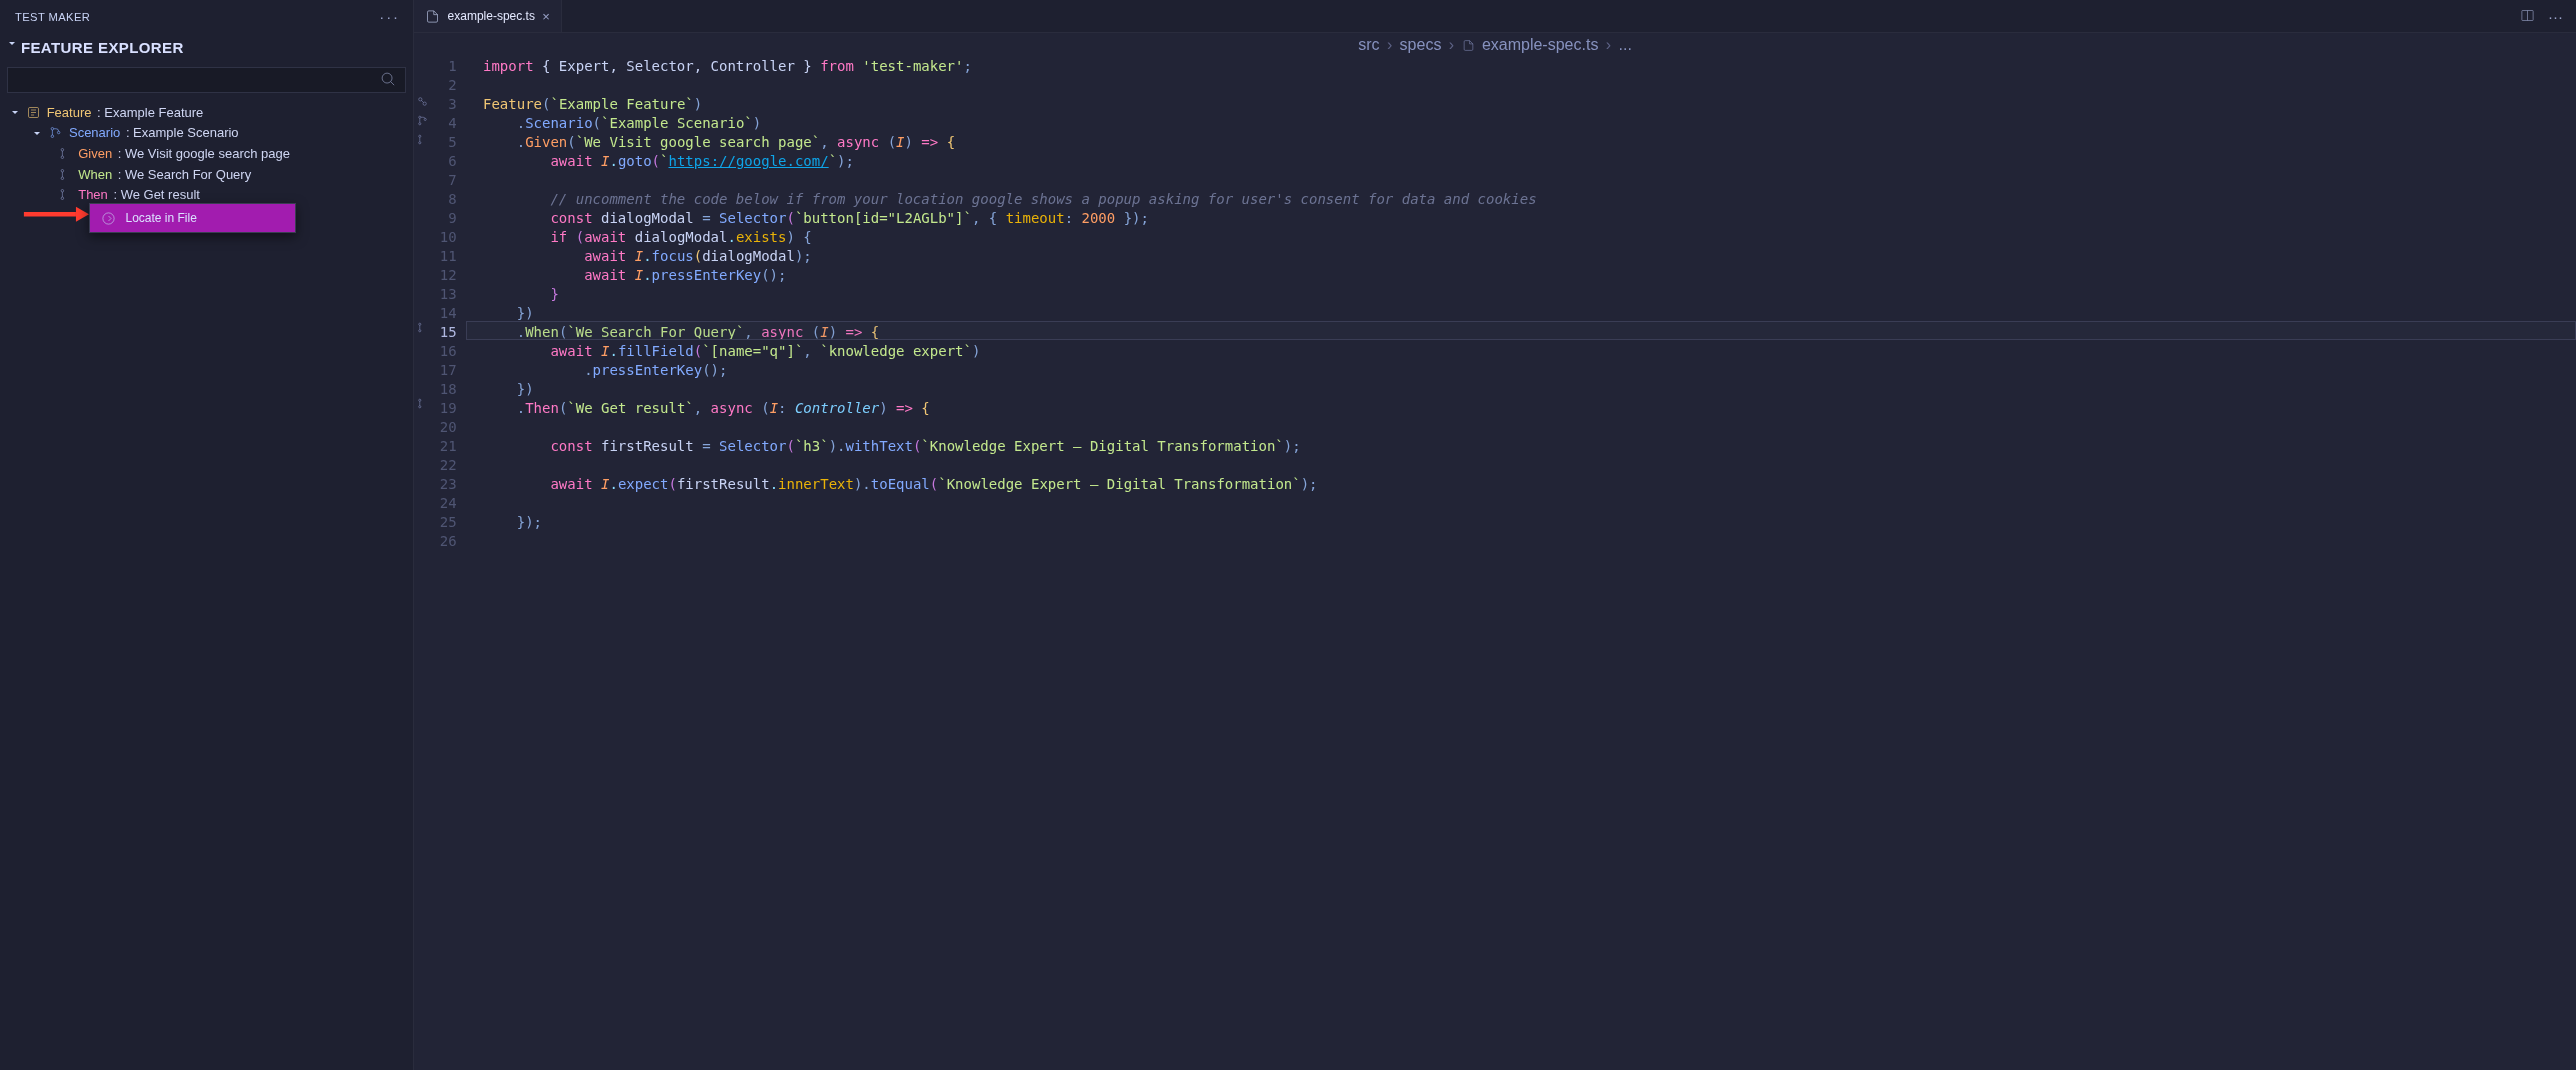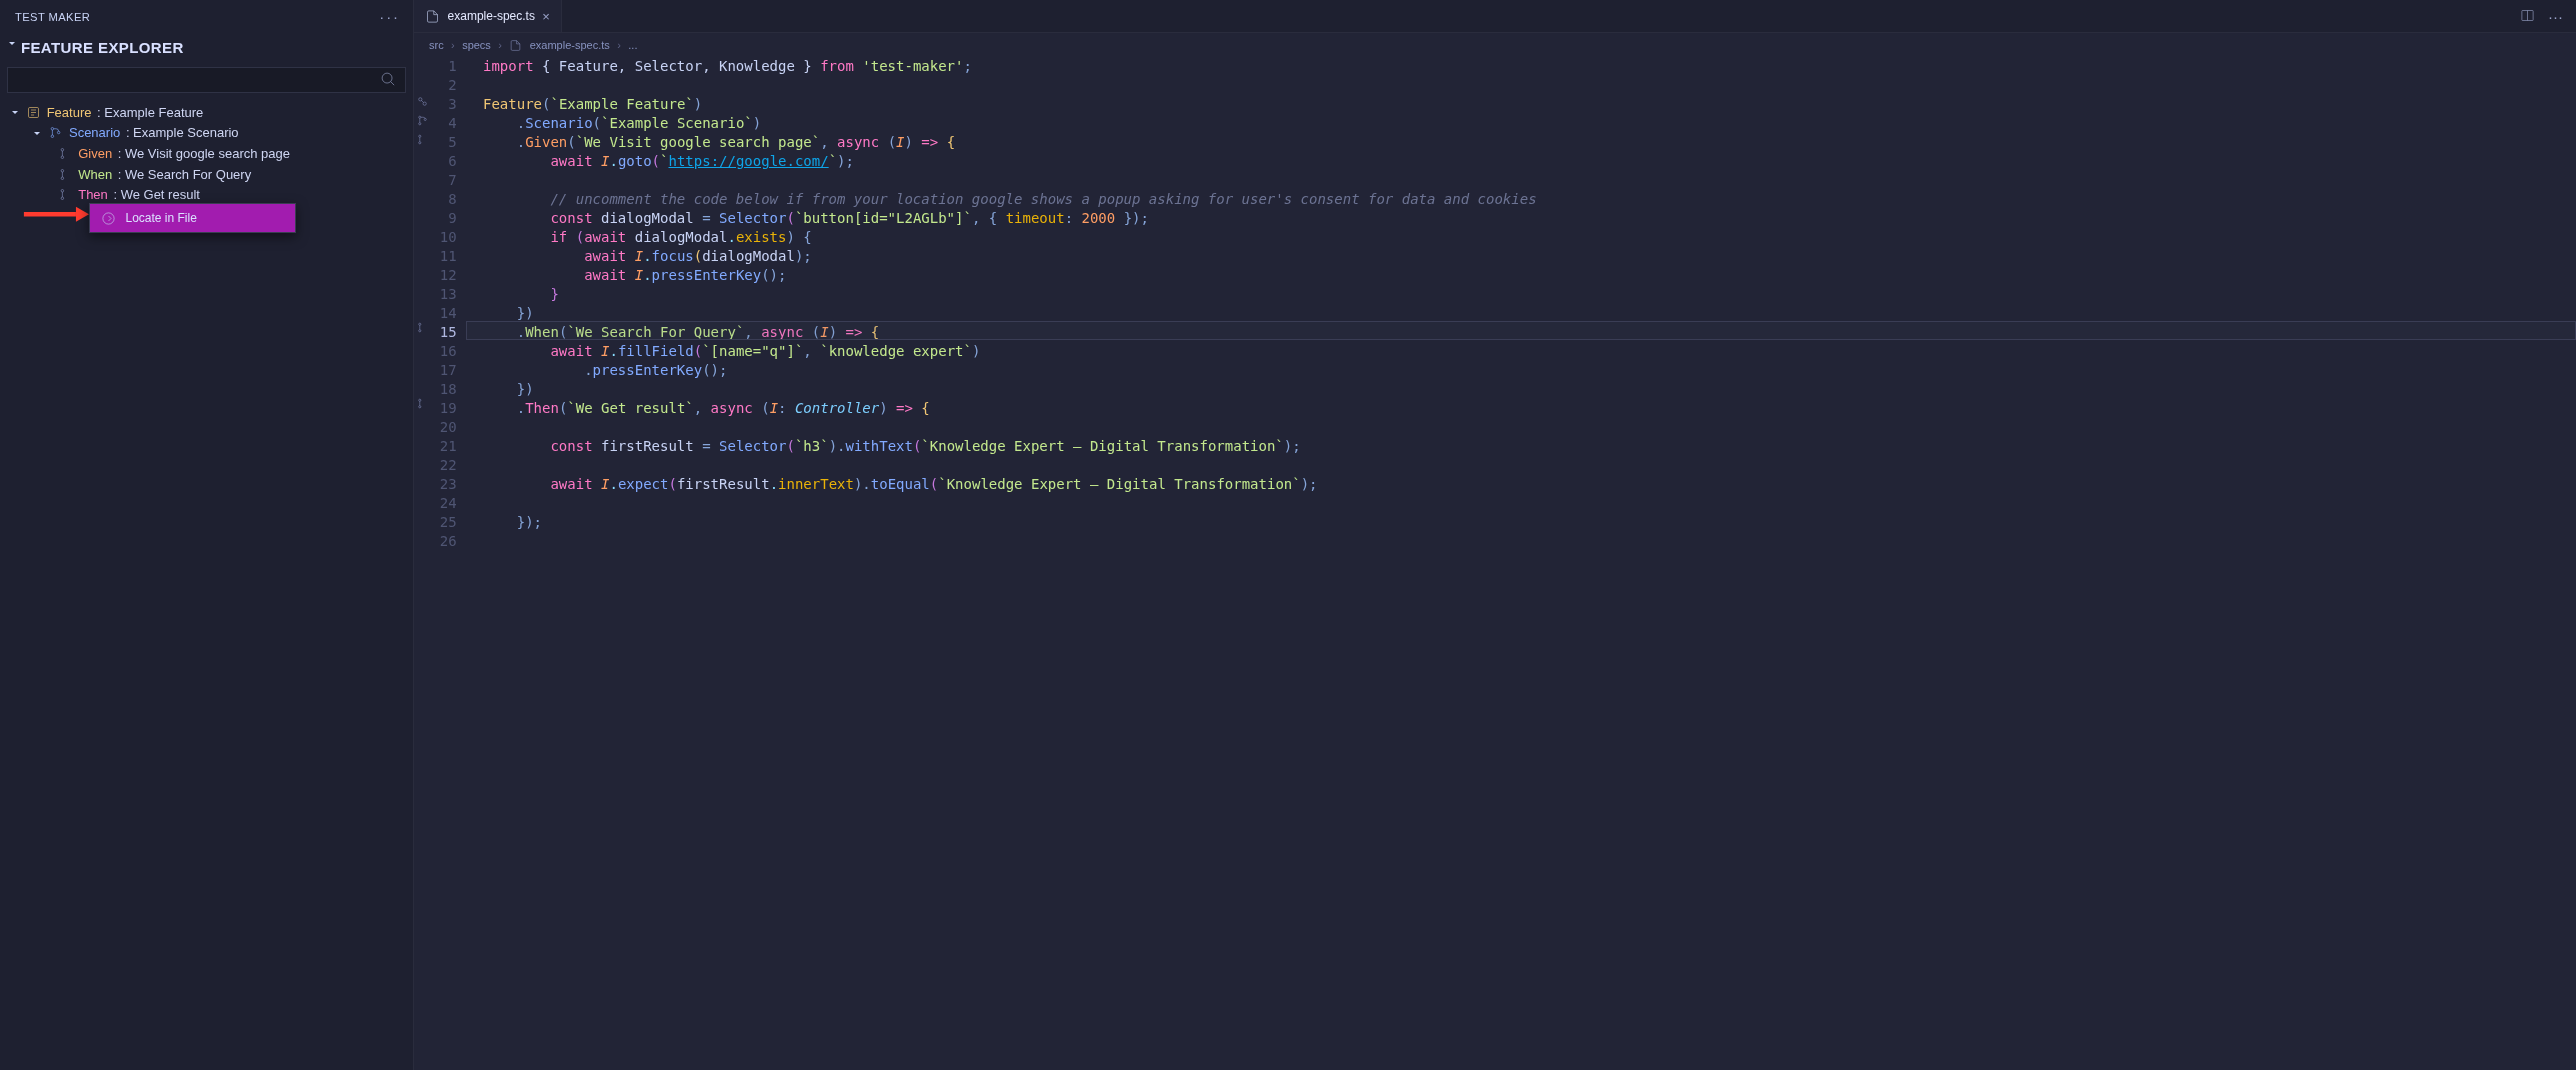--- a/index.html
+++ b/index.html
@@ -161,23 +161,24 @@
   }
   .tab svg.file { width: 15px; height:15px; stroke:#c8d3f5; fill:none; }
   .tab .close { font-size: 13px; color:#9aa3c9; cursor:pointer; }
   .tabbar-right { margin-left: auto; display:flex; gap:13px; padding-right:13px; color:#9aa3c9; }
   .tabbar-right span { cursor: pointer; font-size:15px; }
   .tabbar-right svg { width:15px; height:15px; stroke:#9aa3c9; fill:none; cursor:pointer; }
 
   .breadcrumbs {
     display: flex; align-items: center; gap:7.4px;
     padding: 3.7px 15px;
-    font-size: 11px;
+    font-size: 16px;
     color: #8792bf;
     height: 24px;
+    justify-content: center;
   }
   .breadcrumbs .sep { color: #5c6184; }
   .breadcrumbs svg { width:13px; height:13px; stroke:#8792bf; fill:none; }
 
   
   .code-area { display: flex; flex: 1; position: relative; font-family: "SF Mono","Menlo","Consolas",monospace; font-size:14px; line-height:19px; }
   .gutter-decor {
     width: 17px;
     position: relative;
   }
@@ -388,21 +389,21 @@
           <div>22</div>
           <div>23</div>
           <div>24</div>
           <div>25</div>
           <div>26</div>
         </div>
 
       <div class="code">
         <div class="hl-line" id="hl-line" style="top: 264px;"></div>
 
-        <div class="code-line"><span class="tk-kw2">import</span><span class="tk-id"> { Feature, Selector, Knowledge } </span><span class="tk-kw2">from</span><span class="tk-str"> 'test-maker'</span><span class="tk-punc">;</span></div>
+        <div class="code-line"><span class="tk-kw2">import</span><span class="tk-id"> { Expert, Selector, Controller } </span><span class="tk-kw2">from</span><span class="tk-str"> 'test-maker'</span><span class="tk-punc">;</span></div>
         <div class="code-line"></div>
         <div class="code-line"><span class="tk-feat">Feature</span><span class="tk-punc">(</span><span class="tk-str">`Example Feature`</span><span class="tk-punc">)</span></div>
         <div class="code-line"><span class="tk-punc">    .</span><span class="tk-scen">Scenario</span><span class="tk-punc">(</span><span class="tk-str">`Example Scenario`</span><span class="tk-punc">)</span></div>
         <div class="code-line"><span class="tk-punc">    .</span><span class="tk-given">Given</span><span class="tk-punc">(</span><span class="tk-str">`We Visit google search page`</span><span class="tk-punc">, </span><span class="tk-kw2">async</span><span class="tk-punc"> (</span><span class="tk-var">I</span><span class="tk-punc">) </span><span class="tk-kw2">=&gt;</span><span class="tk-brace"> {</span></div>
         <div class="code-line"><span class="tk-kw2">        await </span><span class="tk-var">I</span><span class="tk-dot">.</span><span class="tk-fn">goto</span><span class="tk-brace2">(</span><span class="tk-str">`</span><span class="tk-str-link">https://google.com/</span><span class="tk-str">`</span><span class="tk-punc">);</span></div>
         <div class="code-line"></div>
         <div class="code-line"><span class="tk-com">        // uncomment the code below if from your location google shows a popup asking for user's consent for data and cookies</span></div>
         <div class="code-line"><span class="tk-kw2">        const </span><span class="tk-id">dialogModal</span><span class="tk-punc"> = </span><span class="tk-fn">Selector</span><span class="tk-brace2">(</span><span class="tk-str">`button[id="L2AGLb"]`</span><span class="tk-punc">, { </span><span class="tk-prop">timeout</span><span class="tk-punc">: </span><span class="tk-num">2000</span><span class="tk-punc"> });</span></div>
         <div class="code-line"><span class="tk-kw2">        if </span><span class="tk-brace2">(</span><span class="tk-kw2">await </span><span class="tk-id">dialogModal</span><span class="tk-dot">.</span><span class="tk-prop">exists</span><span class="tk-punc">) {</span></div>
         <div class="code-line"><span class="tk-kw2">            await </span><span class="tk-var">I</span><span class="tk-dot">.</span><span class="tk-fn">focus</span><span class="tk-brace">(</span><span class="tk-id">dialogModal</span><span class="tk-punc">);</span></div>

